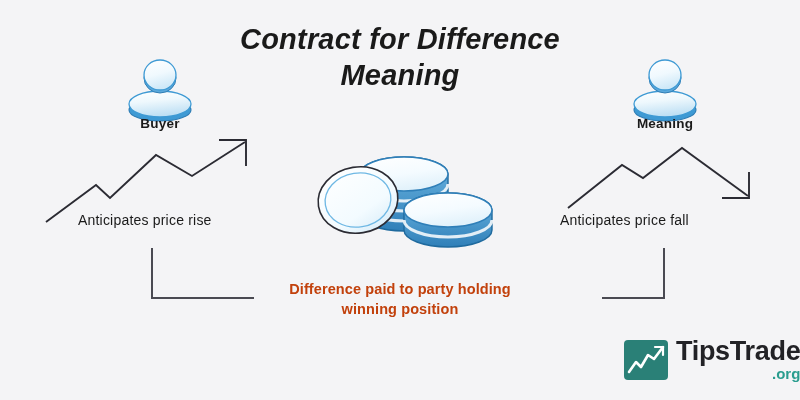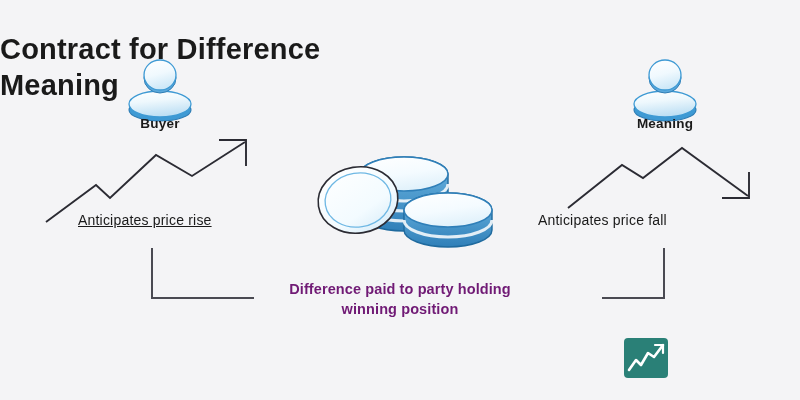--- a/index.html
+++ b/index.html
@@ -17,29 +17,30 @@
     position: relative;
     width: 800px;
     height: 400px;
     background: #f4f4f6;
   }
 
   
   .title {
     position: absolute;
     left: 0;
-    top: 32px;
+    top: 22px;
     width: 800px;
-    text-align: left;
+    text-align: center;
     font-size: 29px;
     font-weight: bold;
     line-height: 1.23;
     letter-spacing: 0.2px;
     color: #1a1a1a;
     white-space: pre-line;
+    font-style: italic;
   }
 
   
   .person {
     position: absolute;
     width: 80px;
     height: 66px;
   }
   .person-buyer  { left: 120px; top: 58px; }
   .person-seller { left: 625px; top: 58px; }
@@ -64,22 +65,22 @@
   .trend-down { left: 555px; top: 135px; }
 
   
   .trend-caption {
     position: absolute;
     font-size: 14px;
     color: #1a1a1a;
     letter-spacing: 0.2px;
     white-space: nowrap;
   }
-  .caption-buyer  { left: 78px;  top: 212px; text-decoration: underline; }
-  .caption-seller { left: 538px; top: 212px; }
+  .caption-buyer  { left: 78px;  top: 212px; }
+  .caption-seller { left: 560px; top: 212px; }
 
   
   .connector {
     position: absolute;
   }
   .connector-left  { left: 150px; top: 246px; }
   .connector-right { left: 600px; top: 246px; }
 
   
   .coins {
@@ -91,21 +92,21 @@
   
   .center-caption {
     position: absolute;
     left: 230px;
     top: 280px;
     width: 340px;
     text-align: center;
     font-size: 14.5px;
     font-weight: bold;
     line-height: 1.35;
-    color: #701a75;
+    color: #c2410c;
     letter-spacing: 0.1px;
     white-space: pre-line;
   }
 
   
   .logo {
     position: absolute;
     left: 624px;
     top: 338px;
     display: flex;
@@ -262,15 +263,19 @@
   </div>
 
   <div class="logo">
     <div class="logo-mark">
       <svg width="44" height="40" viewBox="0 0 44 40" xmlns="http://www.w3.org/2000/svg">
         <rect x="0" y="0" width="44" height="40" rx="4" ry="4" fill="#2a8077"></rect>
         <polyline points="5,32 12,22 17,27 24,15 30,19 39,7" fill="none" stroke="#ffffff" stroke-width="2.6" stroke-linejoin="round" stroke-linecap="round"></polyline>
         <polyline points="31,7 39,7 39,15" fill="none" stroke="#ffffff" stroke-width="2.2" stroke-linejoin="round" stroke-linecap="round"></polyline>
       </svg>
     </div>
+    <div class="logo-text">
+      <span class="logo-word">TipsTrade</span>
+      <span class="logo-tld">.org</span>
+    </div>
   </div>
 
 </div>
 
 </body></html>

